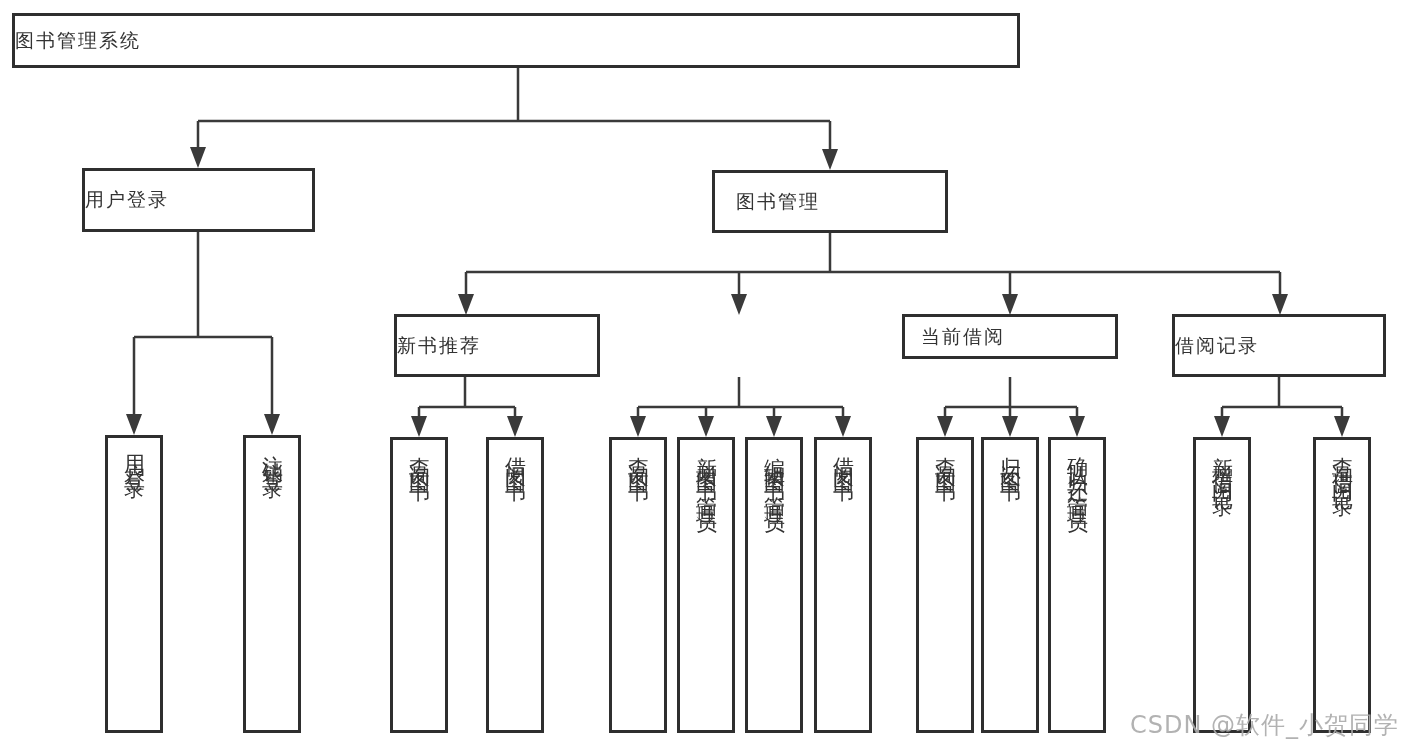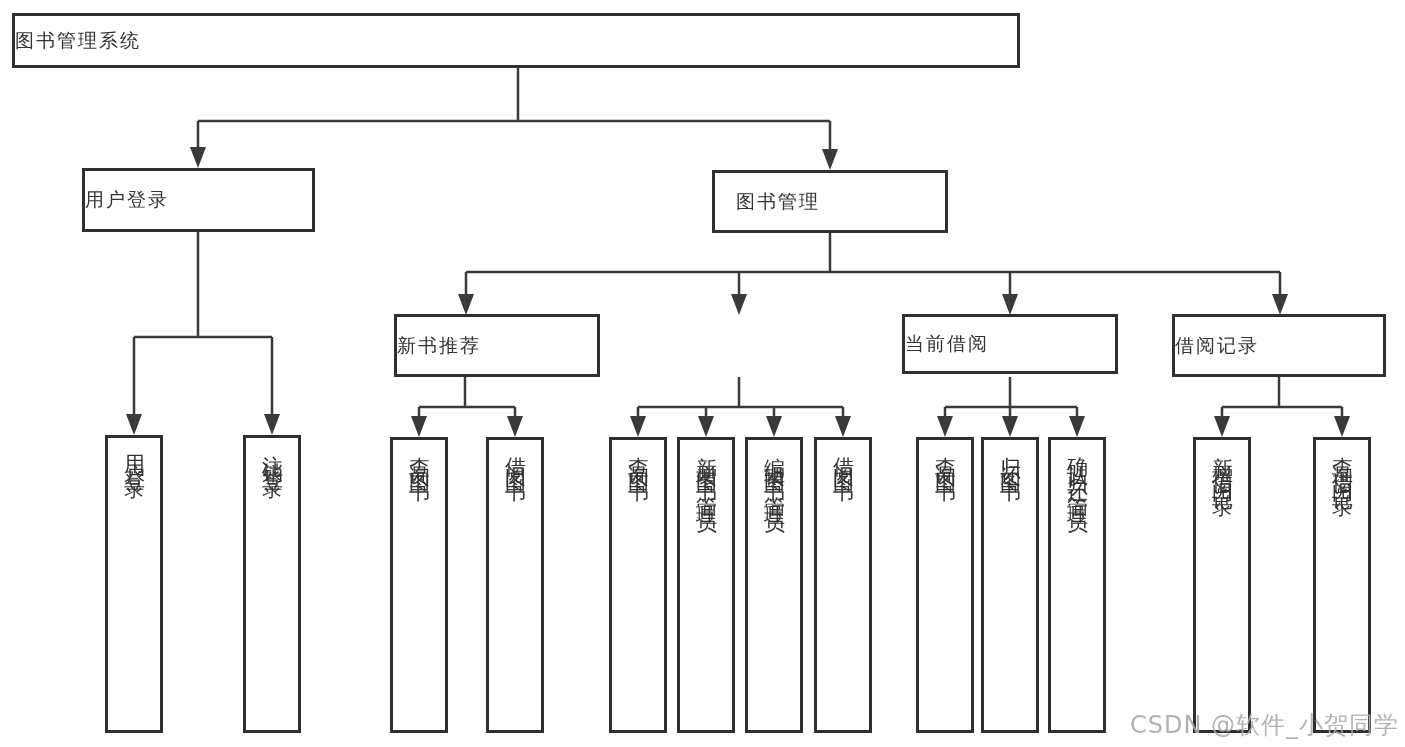--- a/index.html
+++ b/index.html
@@ -82,21 +82,21 @@
   <div class="node h" style="left:82px;top:168px;width:233px;height:64px;">
     <span class="lbl">用户登录</span>
   </div>
   <div class="node h" style="left:712px;top:170px;width:236px;height:63px;padding-left:21px;">
     <span class="lbl">图书管理</span>
   </div>
 
   <div class="node h" style="left:362px;top:314px;width:206px;height:63px;margin-left:32px;">
     <span class="lbl">新书推荐</span>
   </div>
-  <div class="node h" style="left:902px;top:314px;width:216px;height:60px;">
+  <div class="node h" style="left:902px;top:314px;width:216px;height:45px;padding-left:16px;">
     <span class="lbl">当前借阅</span>
   </div>
   <div class="node h" style="left:1172px;top:314px;width:214px;height:63px;">
     <span class="lbl">借阅记录</span>
   </div>
 
   <div class="node v" style="left:105px;top:435px;width:58px;height:298px;">
     <span class="lbl">用户登录</span>
   </div>
   <div class="node v" style="left:243px;top:435px;width:58px;height:298px;">

